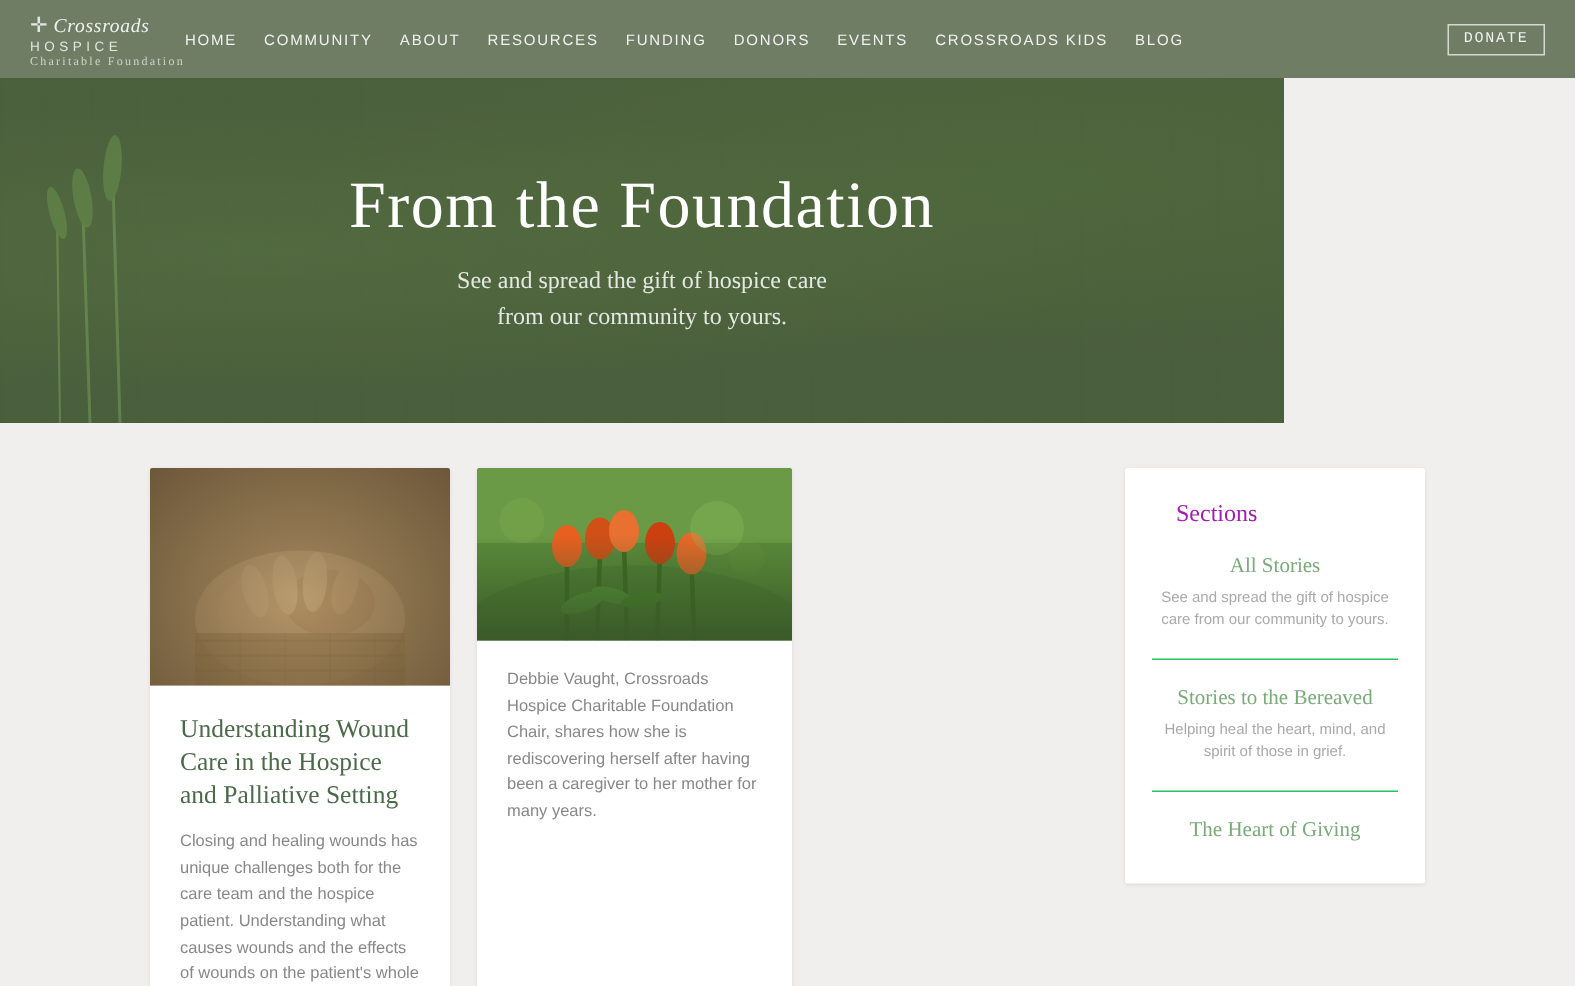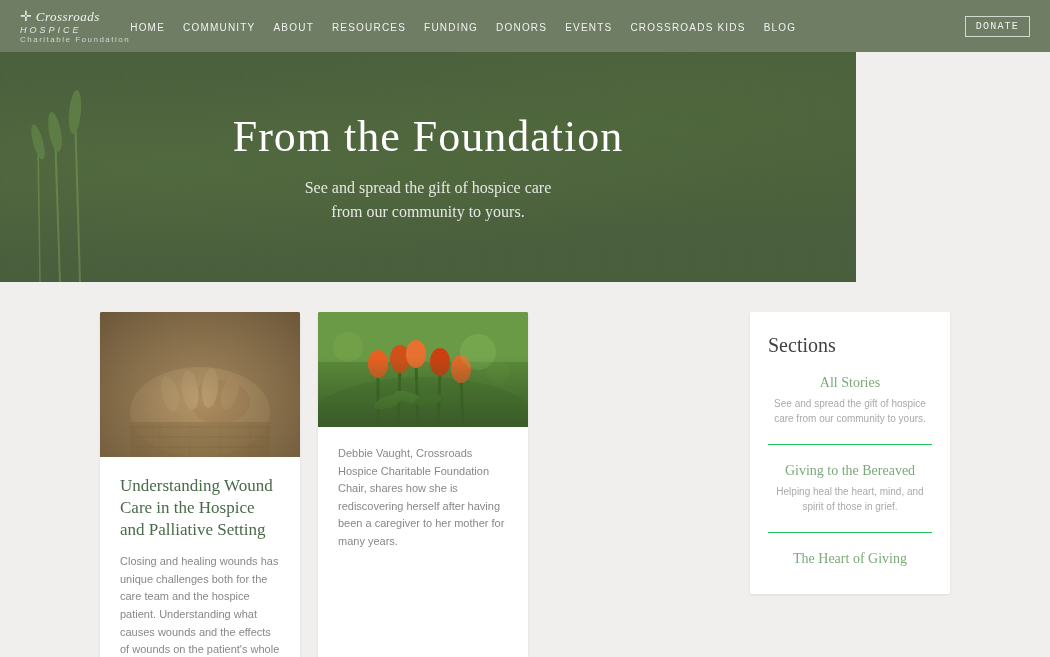--- a/index.html
+++ b/index.html
@@ -170,25 +170,26 @@
     
     .sidebar {
       width: 200px;
       flex-shrink: 0;
       background: #fff;
       border-radius: 2px;
       box-shadow: 0 1px 3px rgba(0,0,0,0.08);
       padding: 22px 18px 22px;
     }
     .sidebar-title {
-      font-size: 20px;
+      font-size: 16px;
       font-weight: 300;
-      color: #404040;
+      color: #a21caf;
       margin-bottom: 18px;
       font-family: Georgia, serif;
+      margin-left: 16px;
     }
     .sidebar-section {
       margin-bottom: 18px;
       text-align: center;
       padding-bottom: 18px;
       border-bottom: 1px solid #22c55e;
     }
     .sidebar-section:last-child { border-bottom: none; margin-bottom: 0; padding-bottom: 0; }
     .sidebar-section-title {
       font-size: 14px;
@@ -227,24 +228,23 @@
       letter-spacing: 0.5px;
       font-style: italic;
       text-align: right;
     }
     .logo-hospice {
       font-family: Arial, sans-serif;
       font-size: 9px;
       color: rgba(255,255,255,0.8);
       letter-spacing: 3px;
       text-transform: uppercase;
-      font-style: italic;
     }
     .logo-sub-line {
-      font-family: Liberation Sans, sans-serif;
+      font-family: Liberation Serif, serif;
       font-size: 8px;
       color: rgba(255,255,255,0.65);
       letter-spacing: 1.5px;
     }
   </style>
 </head>
 <body>
 
 <nav>
   <div class="logo-wrap">
@@ -376,21 +376,21 @@
 
   <div class="sidebar">
     <h2 class="sidebar-title">Sections</h2>
 
     <div class="sidebar-section">
       <div class="sidebar-section-title">All Stories</div>
       <div class="sidebar-section-desc">See and spread the gift of hospice care from our community to yours.</div>
     </div>
 
     <div class="sidebar-section">
-      <div class="sidebar-section-title">Giving to the Bereaved</div>
+      <div class="sidebar-section-title">Stories to the Bereaved</div>
       <div class="sidebar-section-desc">Helping heal the heart, mind, and spirit of those in grief.</div>
     </div>
 
 
     <div class="sidebar-section">
       <div class="sidebar-section-title">The Heart of Giving</div>
 
     </div>
 
   </div>

